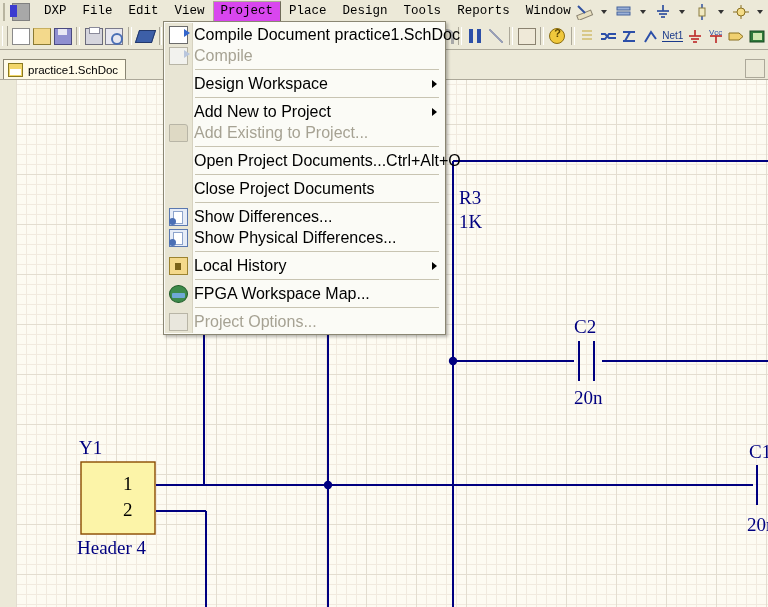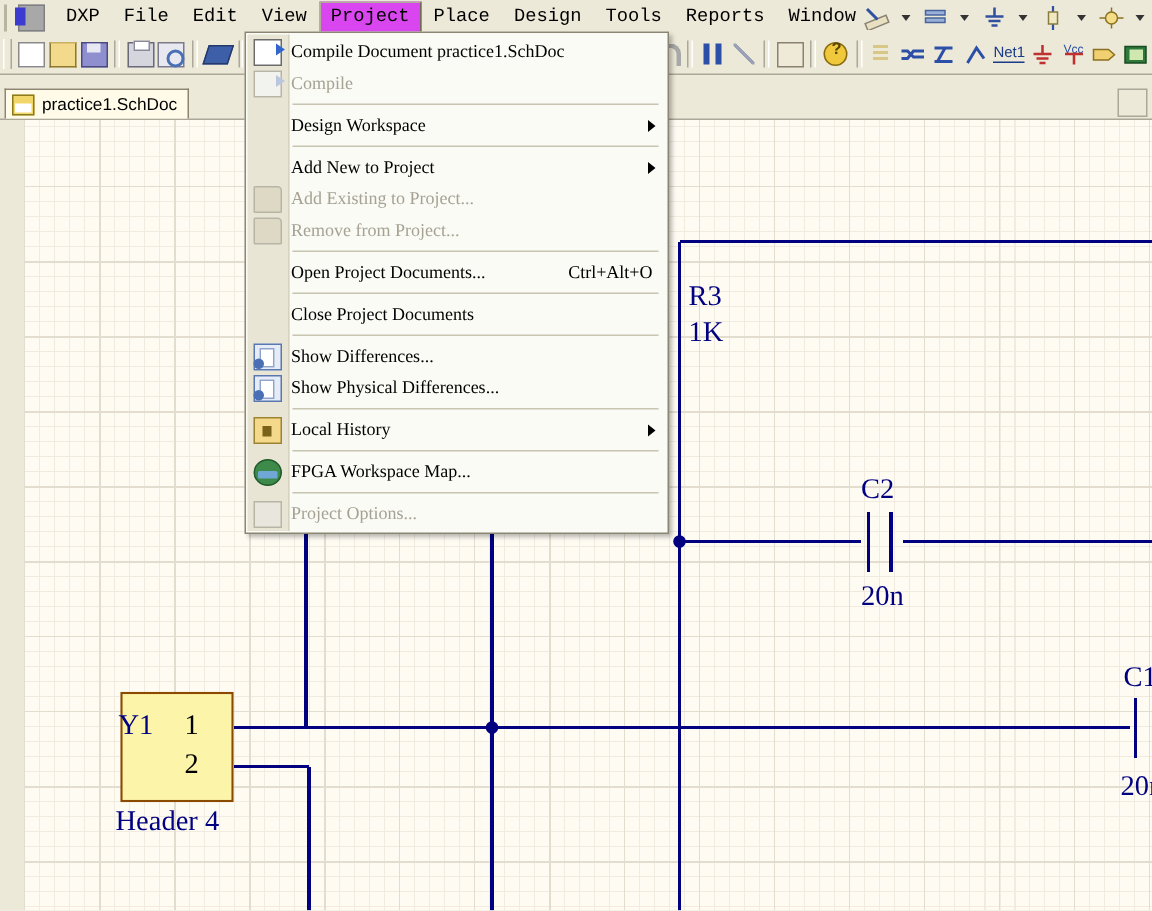--- a/index.html
+++ b/index.html
@@ -167,22 +167,22 @@
   
   .dropdown {
     position: absolute;
     left: 163px; top: 21px;
     width: 281px;
     background: #fbfbf6;
     border: 1px solid #8a8673;
     box-shadow: 2px 2px 3px rgba(0,0,0,.28);
     z-index: 60;
     padding: 2px 0 2px 0;
-    font-family: Liberation Serif, serif;
-    font-size: 12px;
+    font-family: Liberation Sans, sans-serif;
+    font-size: 16px;
   }
   .dd-gutter {
     position: absolute; left: 1px; top: 1px; bottom: 1px;
     width: 27px;
     background: #e8e5d4;
     border-right: 1px solid #d6d2c0;
   }
   .dd-row {
     position: relative;
     display: flex; align-items: center;
@@ -303,21 +303,21 @@
 
     <div class="sch-label" style="left:443px; top:114px;">R3</div>
     <div class="sch-label" style="left:443px; top:138px;">1K</div>
 
     <div class="sch-label" style="left:558px; top:243px;">C2</div>
     <div class="sch-label" style="left:558px; top:314px;">20n</div>
 
     <div class="sch-label" style="left:733px; top:368px;">C1</div>
     <div class="sch-label" style="left:731px; top:441px;">20n</div>
 
-    <div class="sch-label" style="left:63px; top:364px;margin-top:36px;">Y1</div>
+    <div class="sch-label" style="left:63px; top:364px;">Y1</div>
     <div class="sch-label" style="left:61px; top:464px;">Header 4</div>
 
     <div class="pin-num" style="left:107px; top:400px;">1</div>
     <div class="pin-num" style="left:107px; top:426px;">2</div>
   </div>
 
   <div class="tabbar">
     <div class="tabline"></div>
     <div class="doctab">
       <span class="tabico"></span>
@@ -537,24 +537,20 @@
     <div class="dd-row">
       <span class="lbl">Add New to Project</span>
       <span class="arrow"></span>
     </div>
 
     <div class="dd-row disabled">
       <span class="dd-ico ico-folder"></span>
       <span class="lbl">Add Existing to Project...</span>
     </div>
 
-    <div class="dd-row disabled">
-      <span class="dd-ico ico-folder"></span>
-      <span class="lbl">Remove from Project...</span>
-    </div>
 
     <div class="dd-sep"></div>
 
     <div class="dd-row">
       <span class="lbl">Open Project Documents...</span>
       <span class="accel">Ctrl+Alt+O</span>
     </div>
 
     <div class="dd-sep"></div>
 

